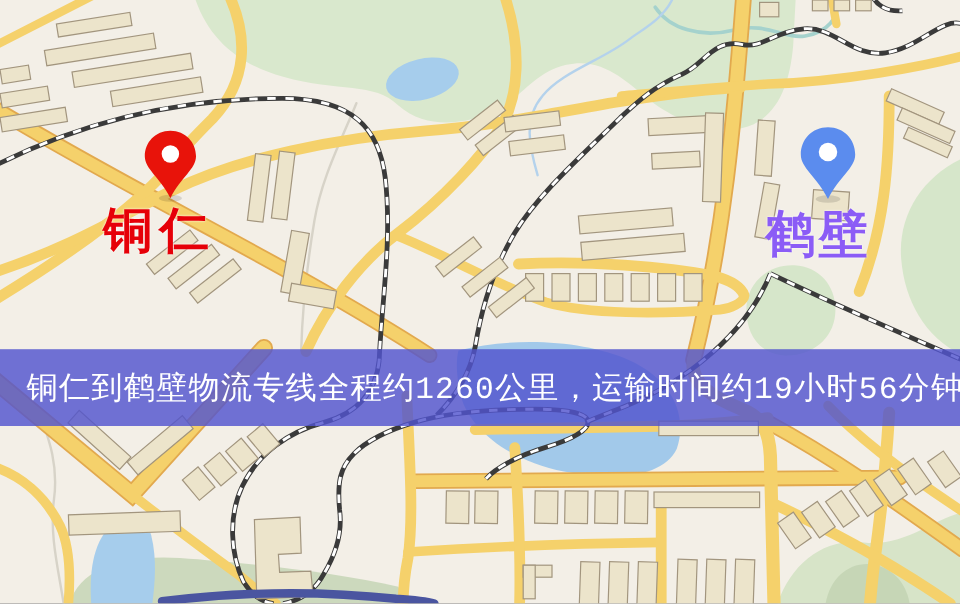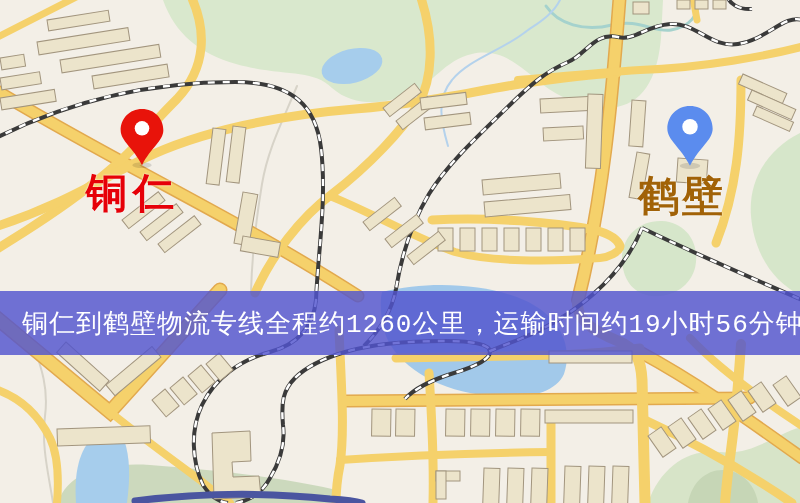--- a/index.html
+++ b/index.html
@@ -9,21 +9,21 @@
     font-family:Liberation Mono, monospace;
     background:#f3efe7;
   }
   .map-art { position:absolute; left:0; top:0; width:800px; height:503px; display:block; }
   .city-label {
     position:absolute; font-weight:bold; font-size:41px; line-height:1;
     text-shadow:0 0 2px rgba(255,255,255,.65), 0 0 2px rgba(255,255,255,.5);
     white-space:nowrap; user-select:none;
   }
   .label-origin { left:86px; top:176px; color:#e60008; letter-spacing:6px; }
-  .label-dest  { left:638px; top:179px; color:#a16207; letter-spacing:3px; }
+  .label-dest  { left:638px; top:179px; color:#8b5cf6; letter-spacing:3px; }
   .route-banner {
     position:absolute; left:0; top:291px; width:800px; height:64px;
     background:rgba(82,84,206,0.82);
     display:flex; align-items:center; padding-left:22px;
     color:#ffffff; font-size:26px; letter-spacing:1px; white-space:nowrap;
   }
 </style>
 </head>
 <body>
 

